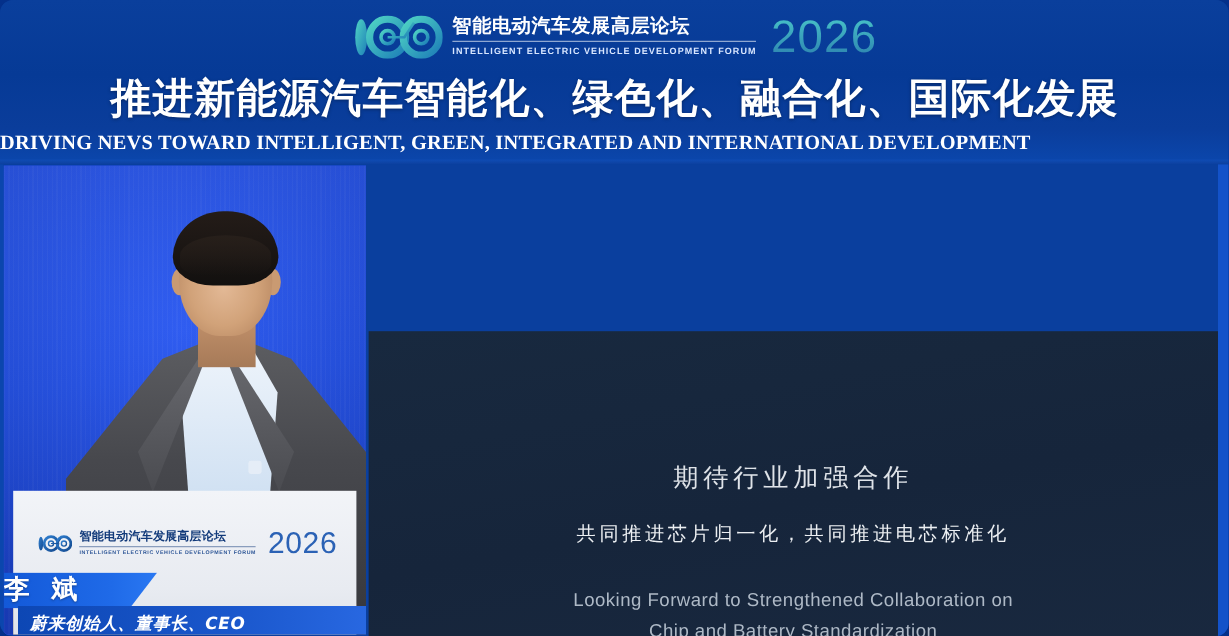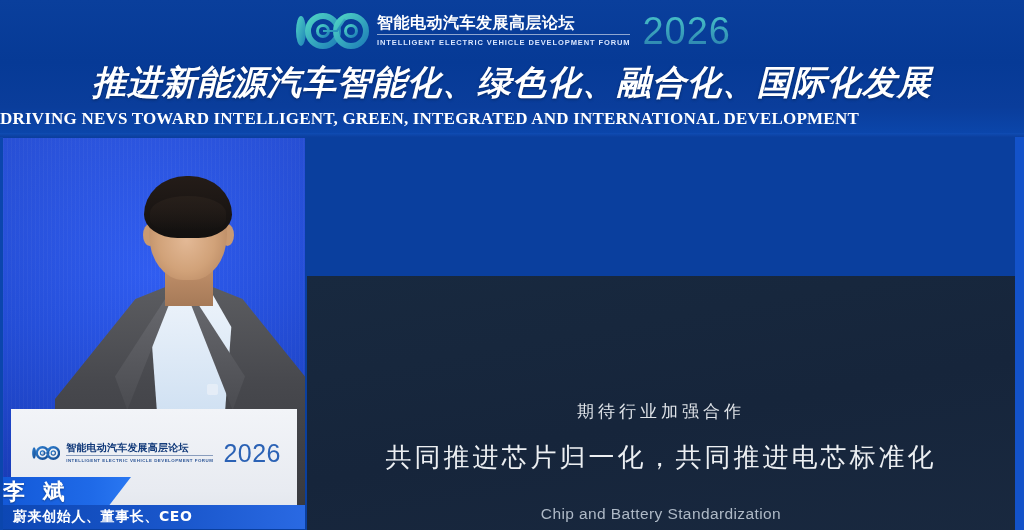--- a/index.html
+++ b/index.html
@@ -1,19 +1,19 @@
 <!DOCTYPE html>
 <html><head>
 <meta charset="utf-8">
 <style>
   * { margin:0; padding:0; box-sizing:border-box; }
   html,body { width:1024px; height:530px; overflow:hidden; background:#04308a; }
   body { font-family:"Liberation Sans", sans-serif; }
 
-  .stage { position:relative; width:1024px; height:530px; background:#063a96; overflow:hidden; }
+  .stage { position:relative; width:1024px; height:530px; background:#063a96; overflow:hidden;border-radius:11px; }
 
   
   .header {
     position:absolute; left:0; top:0; width:1024px; height:137px;
     background:linear-gradient(180deg,#0a3f9c 0%, #063a96 45%, #0a3d9b 78%, #0b47ad 100%);
     overflow:hidden;
   }
   .header:after{
     content:""; position:absolute; left:0; bottom:0; width:100%; height:4px;
     background:linear-gradient(180deg,#0f4cb4,#0c3f9e);
@@ -40,21 +40,20 @@
     -webkit-background-clip:text; background-clip:text; -webkit-text-fill-color:transparent;
     margin-left:4px;
   }
 
   .title-cn {
     position:absolute; left:0; top:62px; width:1024px; text-align:center;
     font-family:"DejaVu Sans","Liberation Sans",sans-serif;
     font-size:34px; font-weight:bold; color:#ffffff; letter-spacing:1px;
     line-height:40px; text-shadow:0 1px 3px rgba(0,0,0,.35);
     white-space:nowrap;
-    font-style:italic;
   }
   .title-en {
     position:absolute; left:0; top:108px; width:1024px; 
     font-family:"Liberation Serif","DejaVu Serif",serif;
     font-size:17px; font-weight:bold; color:#ffffff; letter-spacing:.2px;
     line-height:22px; white-space:nowrap;
   }
 
   
   .body-area { position:absolute; left:0; top:137px; width:1024px; height:393px; background:#0a3f9e; }
@@ -164,49 +163,49 @@
     background:linear-gradient(90deg,#1359d8 0%, #1f6ae8 70%, #2a78f2 100%);
     clip-path:polygon(0 0, 100% 0, 82% 100%, 0 100%);
     display:flex; align-items:center;
   }
   .name-text{
     color:#ffffff; font-size:22px; font-weight:bold; letter-spacing:5px;
     line-height:26px; text-shadow:0 1px 2px rgba(0,0,0,.35);
     font-family:"DejaVu Sans","Liberation Sans",sans-serif;
   }
   .role-strip{
-    position:absolute; left:0; bottom:0; width:307px; height:24px;
+    position:absolute; left:12px; bottom:0; width:307px; height:24px;
     background:linear-gradient(90deg,#0d47b4 0%, #1a57cc 58%, #2a6ae4 100%);
-    display:flex; align-items:center;
+    display:flex; align-items:flex-end;font-style:italic;
   }
   .role-text{
     color:#ffffff; font-size:14px; font-weight:bold; letter-spacing:.6px;
     padding-left:10px; white-space:nowrap;
     font-family:"DejaVu Sans","Liberation Sans",sans-serif;
   }
 
   
   .slide{
     position:absolute; left:307px; top:139px; width:708px; height:391px;
     background:linear-gradient(170deg,#18293f 0%, #16253b 40%, #1b2b42 100%);
     overflow:hidden;
   }
   .slide-inner{
     position:absolute; left:0; top:0; width:100%; height:100%;
     display:flex; flex-direction:column; align-items:center; justify-content:center;
     padding-bottom:18px;
   }
   .s-cn-1{
     font-family:"DejaVu Sans","Liberation Sans",sans-serif;
-    font-size:17px; color:#dfe3e8; letter-spacing:4px; line-height:24px;
+    font-size:21px; color:#dfe3e8; letter-spacing:4px; line-height:24px;
     margin-bottom:22px; white-space:nowrap;
   }
   .s-cn-2{
-    font-family:Liberation Mono, monospace;
-    font-size:26px; color:#eceff2; letter-spacing:3px; line-height:28px;
+    font-family:Liberation Sans, sans-serif;
+    font-size:16px; color:#eceff2; letter-spacing:3px; line-height:28px;
     margin-bottom:28px; white-space:nowrap;
   }
   .s-en-1,.s-en-2{
     font-family:"Liberation Sans",sans-serif;
     font-size:15.5px; color:#aeb9c6; letter-spacing:.4px; line-height:26px;
     white-space:nowrap;
   }
 
   
   .edge-left{ position:absolute; left:0; top:137px; width:3px; height:393px; background:#0b46ad; }
@@ -298,20 +297,21 @@
       </div>
       <div class="role-strip">
         <span class="role-text">蔚来创始人、董事长、CEO</span>
       </div>
     </div>
 
     <div class="slide">
       <div class="slide-inner">
         <div class="s-cn-1">期待行业加强合作</div>
         <div class="s-cn-2">共同推进芯片归一化，共同推进电芯标准化</div>
+        <div class="s-en-1">Looking Forward to Strengthened Collaboration on</div>
         <div class="s-en-2">Chip and Battery Standardization</div>
       </div>
     </div>
 
     <div class="edge-gap"></div>
   </div>
 
   <div class="edge-left"></div>
   <div class="edge-bottom-right"></div>
 </div>

